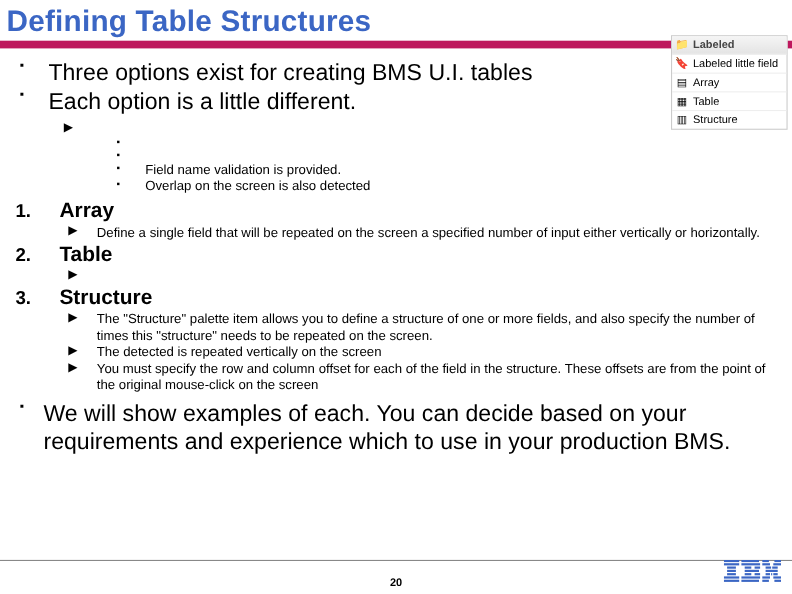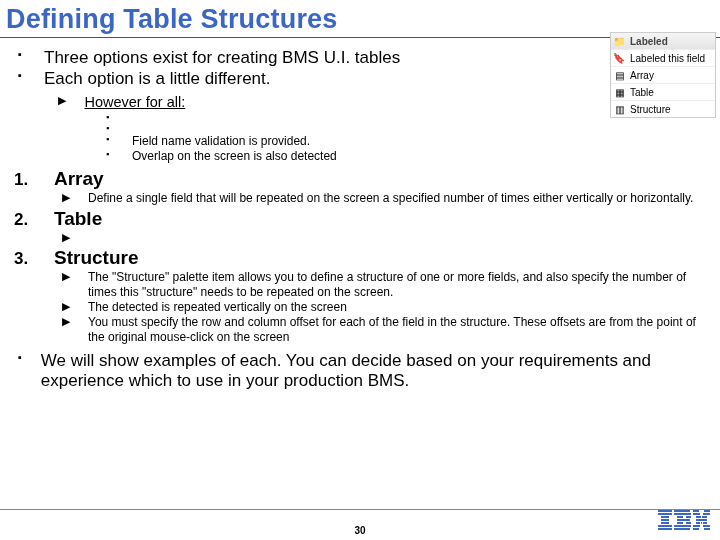--- a/index.html
+++ b/index.html
@@ -5,38 +5,38 @@
   * { margin: 0; padding: 0; box-sizing: border-box; }
   body {
     width: 720px; height: 540px;
     font-family: Arial, Helvetica, sans-serif;
     background: #fff; color: #000;
     position: relative; overflow: hidden;
   }
   .title {
     font-size: 27px; font-weight: bold; color: #3b66c4;
     padding: 4px 6px 2px;
-    border-bottom: 1px solid #be185d;
+    border-bottom: 7px solid #be185d;
     letter-spacing: 0.2px;
   }
   .content { padding: 6px 10px 0 10px; position: relative; }
   .palette {
     position: absolute; top: 32px; right: 4px; width: 106px;
     font-size: 10px; background: #fff;
     border: 1px solid #ccc;
   }
   .palette-row { display: flex; align-items: center; gap: 4px; padding: 2px 3px; border-bottom: 1px solid #eee; }
   .palette-row:last-child { border-bottom: none; }
   .adv-header { background: linear-gradient(#f5f5f5,#e4e4e4); font-weight: bold; color:#444; }
   .pi { width:12px; height:12px; display:inline-flex; align-items:center; justify-content:center; font-size:10px; }
   .bullet-sq { font-family: Arial; font-size: 11px; }
   ul.top   { list-style: none; margin: 4px 0 0 8px; }
   ul.top>li { display:flex; gap:16px; margin-bottom:1px; }
   ul.top>li>.mk { font-size:11px; width:10px; }
-  ul.top>li>.tx { font-size:17px; line-height:1.2; max-width:560px; }
+  ul.top>li>.tx { font-size:21px; line-height:1.2; max-width:560px; }
   ul.sub   { list-style:none; margin: 4px 0 2px 48px; }
   ul.sub>li{ display:flex; gap:18px; }
   ul.sub>li>.mk{ font-size:11px; }
   ul.sub>li>.tx{ font-size:14.5px; text-decoration: underline; }
   ul.subsub{ list-style:none; margin:2px 0 4px 96px; }
   ul.subsub>li{ display:flex; gap:18px; font-size:12px; line-height:1.25; }
   ul.subsub>li>.mk{ width:8px; font-size:9px; }
   ol.opts  { list-style:none; margin:2px 0 0 4px; }
   ol.opts>li{ margin-bottom:1px; }
   .opt-head{ display:flex; gap:18px; align-items:baseline; }
@@ -55,21 +55,21 @@
 
 <div class="title">Defining Table Structures</div>
 
 <div class="palette">
   <div class="palette-row adv-header">
     <span class="pi">📁</span>
     <span>Labeled</span>
   </div>
   <div class="palette-row">
     <span class="pi">🔖</span>
-    <span>Labeled this field</span>
+    <span>Labeled little field</span>
   </div>
   <div class="palette-row">
     <span class="pi">▤</span>
     <span>Array</span>
   </div>
   <div class="palette-row">
     <span class="pi">▦</span>
     <span>Table</span>
   </div>
   <div class="palette-row">
@@ -86,21 +86,20 @@
         <span class="tx">Three options exist for creating BMS U.I. tables</span>
       </li>
     <li>
         <span class="mk bullet-sq">▪</span>
         <span class="tx">Each option is a little different.</span>
       </li>
   </ul>
   <ul class="sub">
     <li>
         <span class="mk">▶</span>
-        <span class="tx">However for all:</span>
       </li>
   </ul>
   <ul class="subsub">
     <li>
         <span class="mk">▪</span>
       </li>
     <li>
         <span class="mk">▪</span>
       </li>
     <li>
@@ -115,21 +114,21 @@
 
   <ol class="opts">
     <li>
       <div class="opt-head">
         <span class="opt-num">1.</span>
         <span class="opt-lbl">Array</span>
       </div>
       <ul class="optsub">
         <li>
             <span class="mk">▶</span>
-            <span class="tx">Define a single field that will be repeated on the screen a specified number of times either vertically or horizontally.</span>
+            <span class="tx">Define a single field that will be repeated on the screen a specified number of input either vertically or horizontally.</span>
           </li>
       </ul>
     </li>
     <li>
       <div class="opt-head">
         <span class="opt-num">2.</span>
         <span class="opt-lbl">Table</span>
       </div>
       <ul class="optsub">
         <li>
@@ -162,21 +161,21 @@
   <ul class="top" style="margin-top:6px;">
     <li>
         <span class="mk bullet-sq">▪</span>
         <span class="tx" style="max-width:680px;">We will show examples of each.  You can decide based on your requirements and experience which to use in your production BMS.</span>
       </li>
   </ul>
 
 </div>
 
 <div class="footer-rule"></div>
-<div class="pagenum">30</div>
+<div class="pagenum">20</div>
 <div class="logo">
   <svg width="52" height="20" viewBox="0 0 52 20">
     <g fill="#3b66c4">
       <rect x="0" y="0" width="14" height="2"></rect>
         <rect x="0" y="3" width="14" height="2"></rect>
       <rect x="3" y="6" width="8" height="2"></rect>
         <rect x="3" y="9" width="8" height="2"></rect>
       <rect x="3" y="12" width="8" height="2"></rect>
         <rect x="0" y="15" width="14" height="2"></rect>
       <rect x="0" y="18" width="14" height="2"></rect>

